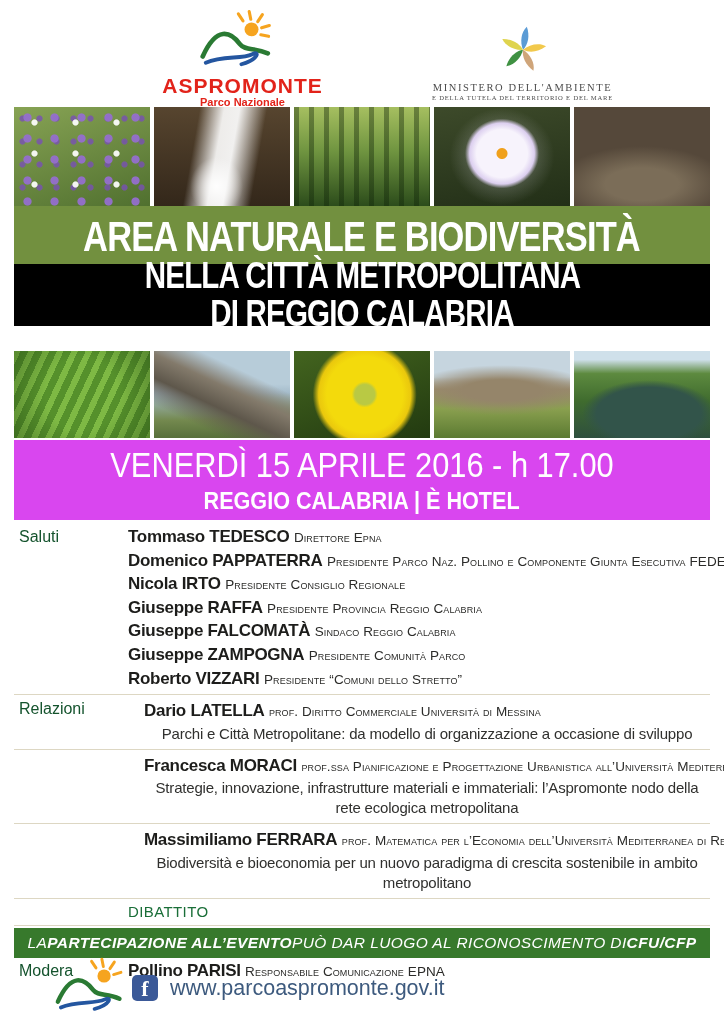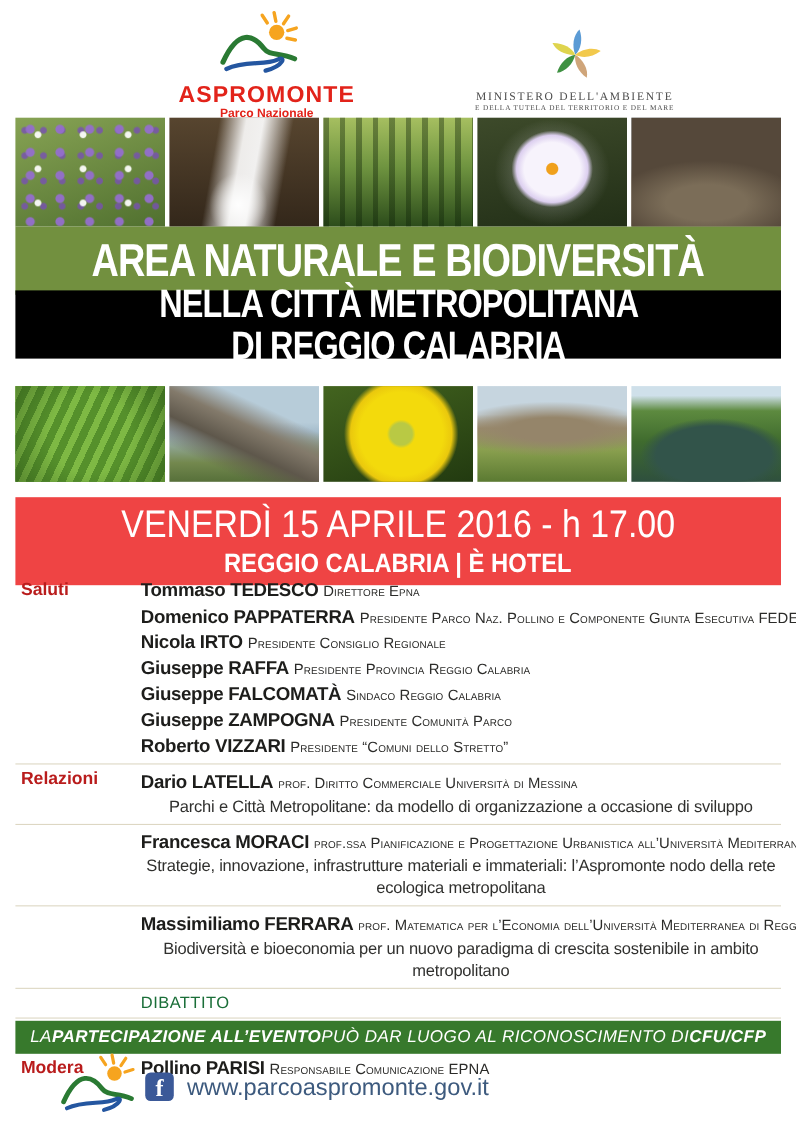--- a/index.html
+++ b/index.html
@@ -58,35 +58,35 @@
   .ph-lake{background-image:
      radial-gradient(ellipse 70% 55% at 55% 72%, #32544a 0 55%, rgba(0,0,0,0) 70%),
      linear-gradient(180deg,#cfe0ea 0 10%,#5d8a3f 26%,#3f6b2e 58%,#2e4f3e 100%);}
 
   
   .band{position:absolute;left:14px;width:696px;display:flex;flex-direction:column;justify-content:center;align-items:center;color:#fff;text-align:center;}
   .band-olive{top:206px;height:62px;background:#72903f;}
   .band-olive .t1{font-size:42px;font-weight:bold;white-space:nowrap;display:inline-block;transform:scaleX(.82);letter-spacing:-1px;}
   .band-dark{top:264px;height:62px;background:#000000;}
   .band-dark .t2{font-size:36px;font-weight:bold;line-height:38px;white-space:nowrap;display:inline-block;transform:scaleX(.82);letter-spacing:-1px;}
-  .band-date{top:452px;height:80px;background:#ef4444;}
+  .band-date{top:440px;height:80px;background:#d946ef;}
   .band-date .d1{font-size:35px;font-weight:normal;white-space:nowrap;display:inline-block;transform:scaleX(.88);letter-spacing:0;}
   .band-date .d2{font-size:24px;font-weight:bold;white-space:nowrap;display:inline-block;transform:scaleX(.9);margin-top:2px;}
 
   
   .program{position:absolute;left:14px;top:526px;width:696px;}
   .prow{display:flex;}
   .plabel{width:114px;flex:0 0 114px;padding-left:5px;box-sizing:border-box;
-          color:#b91c1c;font-weight:bold;font-size:16px;line-height:22.6px;}
+          color:#14532d;font-weight:normal;font-size:16px;line-height:22.6px;}
   .pcontent{flex:1;min-width:0;}
   .speaker{line-height:22.6px;white-space:nowrap;}
   .name{font-weight:bold;font-size:17px;letter-spacing:-0.3px;}
   .role{font-variant:small-caps;font-size:13.5px;color:#2b2b29;letter-spacing:0.1px;}
   .talk{font-size:15px;color:#30302e;line-height:20px;letter-spacing:-0.2px;padding-bottom:2px;text-align:center;}
-  .relblock{padding-top:2px;}
+  .relblock{padding-top:2px;margin-left:16px;}
   .divider{height:1px;background:#ddd7c3;margin:3px 0;}
   .dibattito{color:#1a6e38;font-weight:normal;font-size:15px;letter-spacing:0.4px;line-height:20px;}
 
   
   .cfu{position:absolute;left:14px;top:928px;width:696px;height:30px;background:#37792c;
        display:flex;justify-content:center;align-items:center;color:#fff;font-size:15.5px;letter-spacing:0.4px;white-space:nowrap;font-style:italic;}
   .cfu .b{font-weight:bold;}
 
   
   .footer-logo{position:absolute;left:52px;top:956px;}

